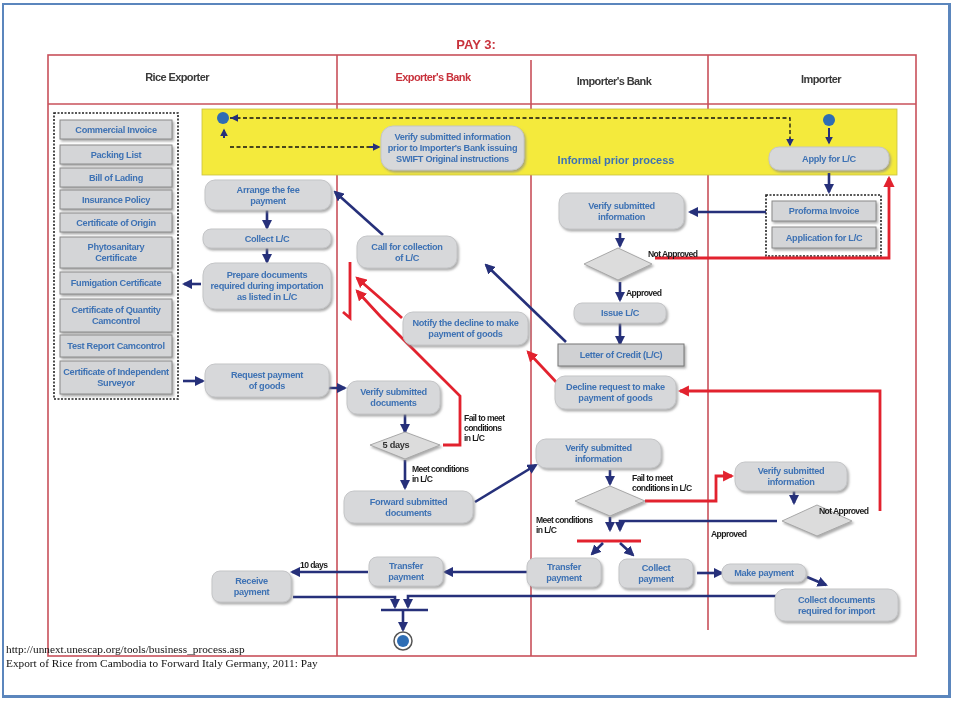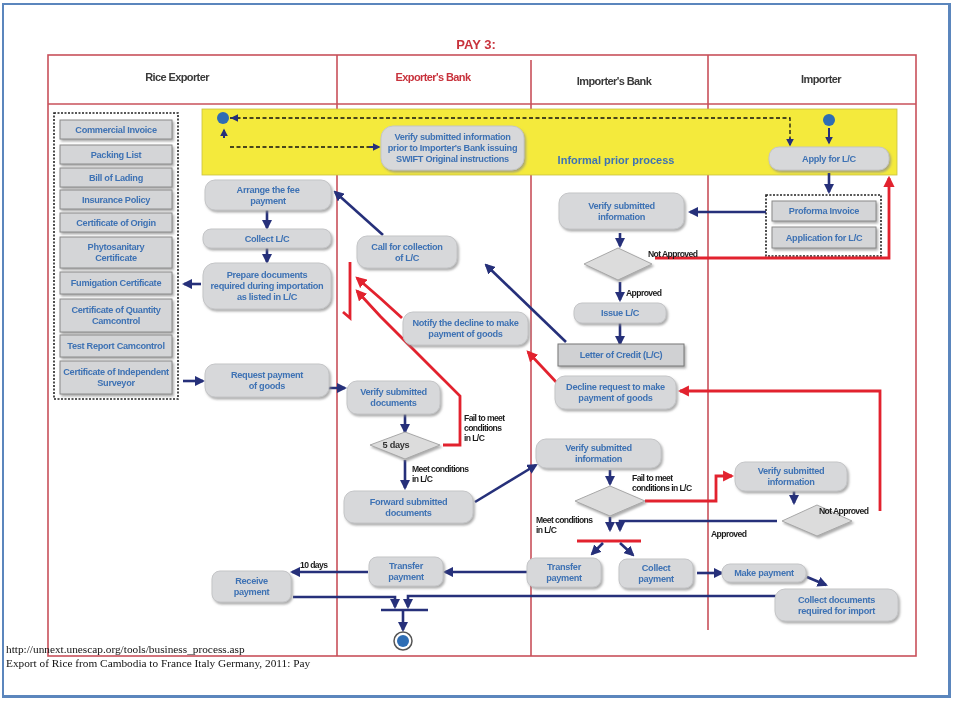--- a/index.html
+++ b/index.html
@@ -273,14 +273,14 @@
       <text class="note-text"><tspan x="464" y="421">Fail to meet</tspan><tspan x="464" y="431">conditions</tspan><tspan x="464" y="441">in L/C</tspan></text>
       <text class="note-text"><tspan x="412" y="472">Meet conditions</tspan><tspan x="412" y="482">in L/C</tspan></text>
       <text class="note-text"><tspan x="632" y="481">Fail to meet</tspan><tspan x="632" y="491">conditions  in L/C</tspan></text>
       <text class="note-text"><tspan x="536" y="523">Meet conditions</tspan><tspan x="536" y="533">in L/C</tspan></text>
       <text class="note-text"><tspan x="819" y="514">Not Approved</tspan></text>
       <text class="note-text"><tspan x="711" y="537">Approved</tspan></text>
       <text class="note-text"><tspan x="300" y="568">10 days</tspan></text>
     </g>
 </svg>
 
-<div class="caption" style="top:657px;">Export of Rice from Cambodia to France Italy Germany, 2011: Pay</div>
+<div class="caption" style="top:657px;">Export of Rice from Cambodia to Forward Italy Germany, 2011: Pay</div>
 <div class="caption" style="top:643px;">http://unnext.unescap.org/tools/business_process.asp</div>
 
 </body></html>

